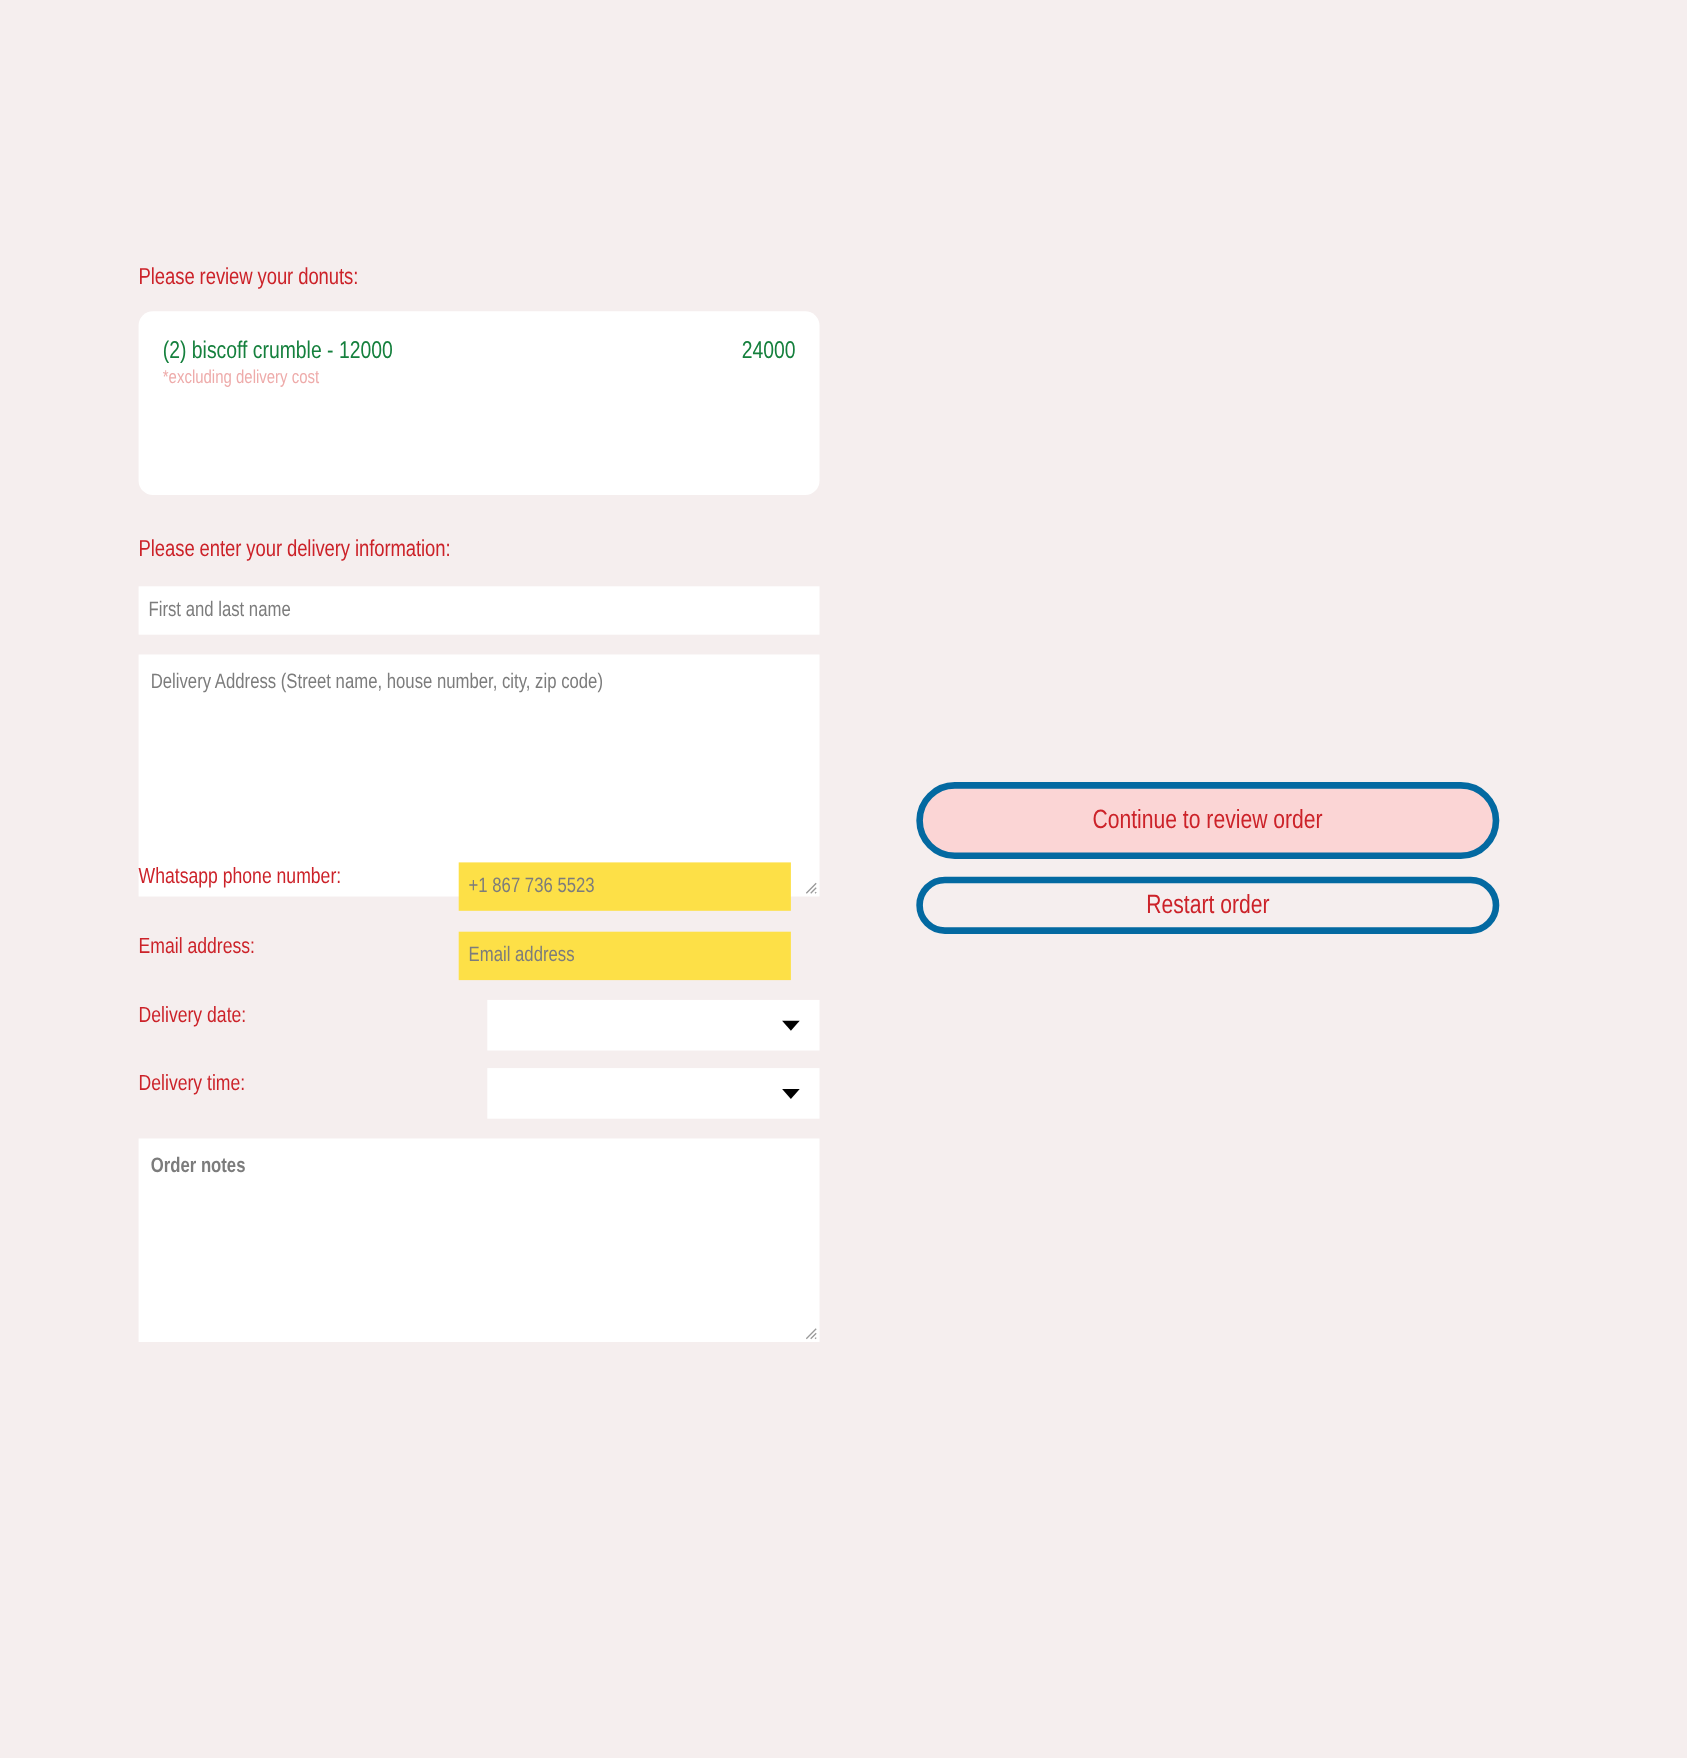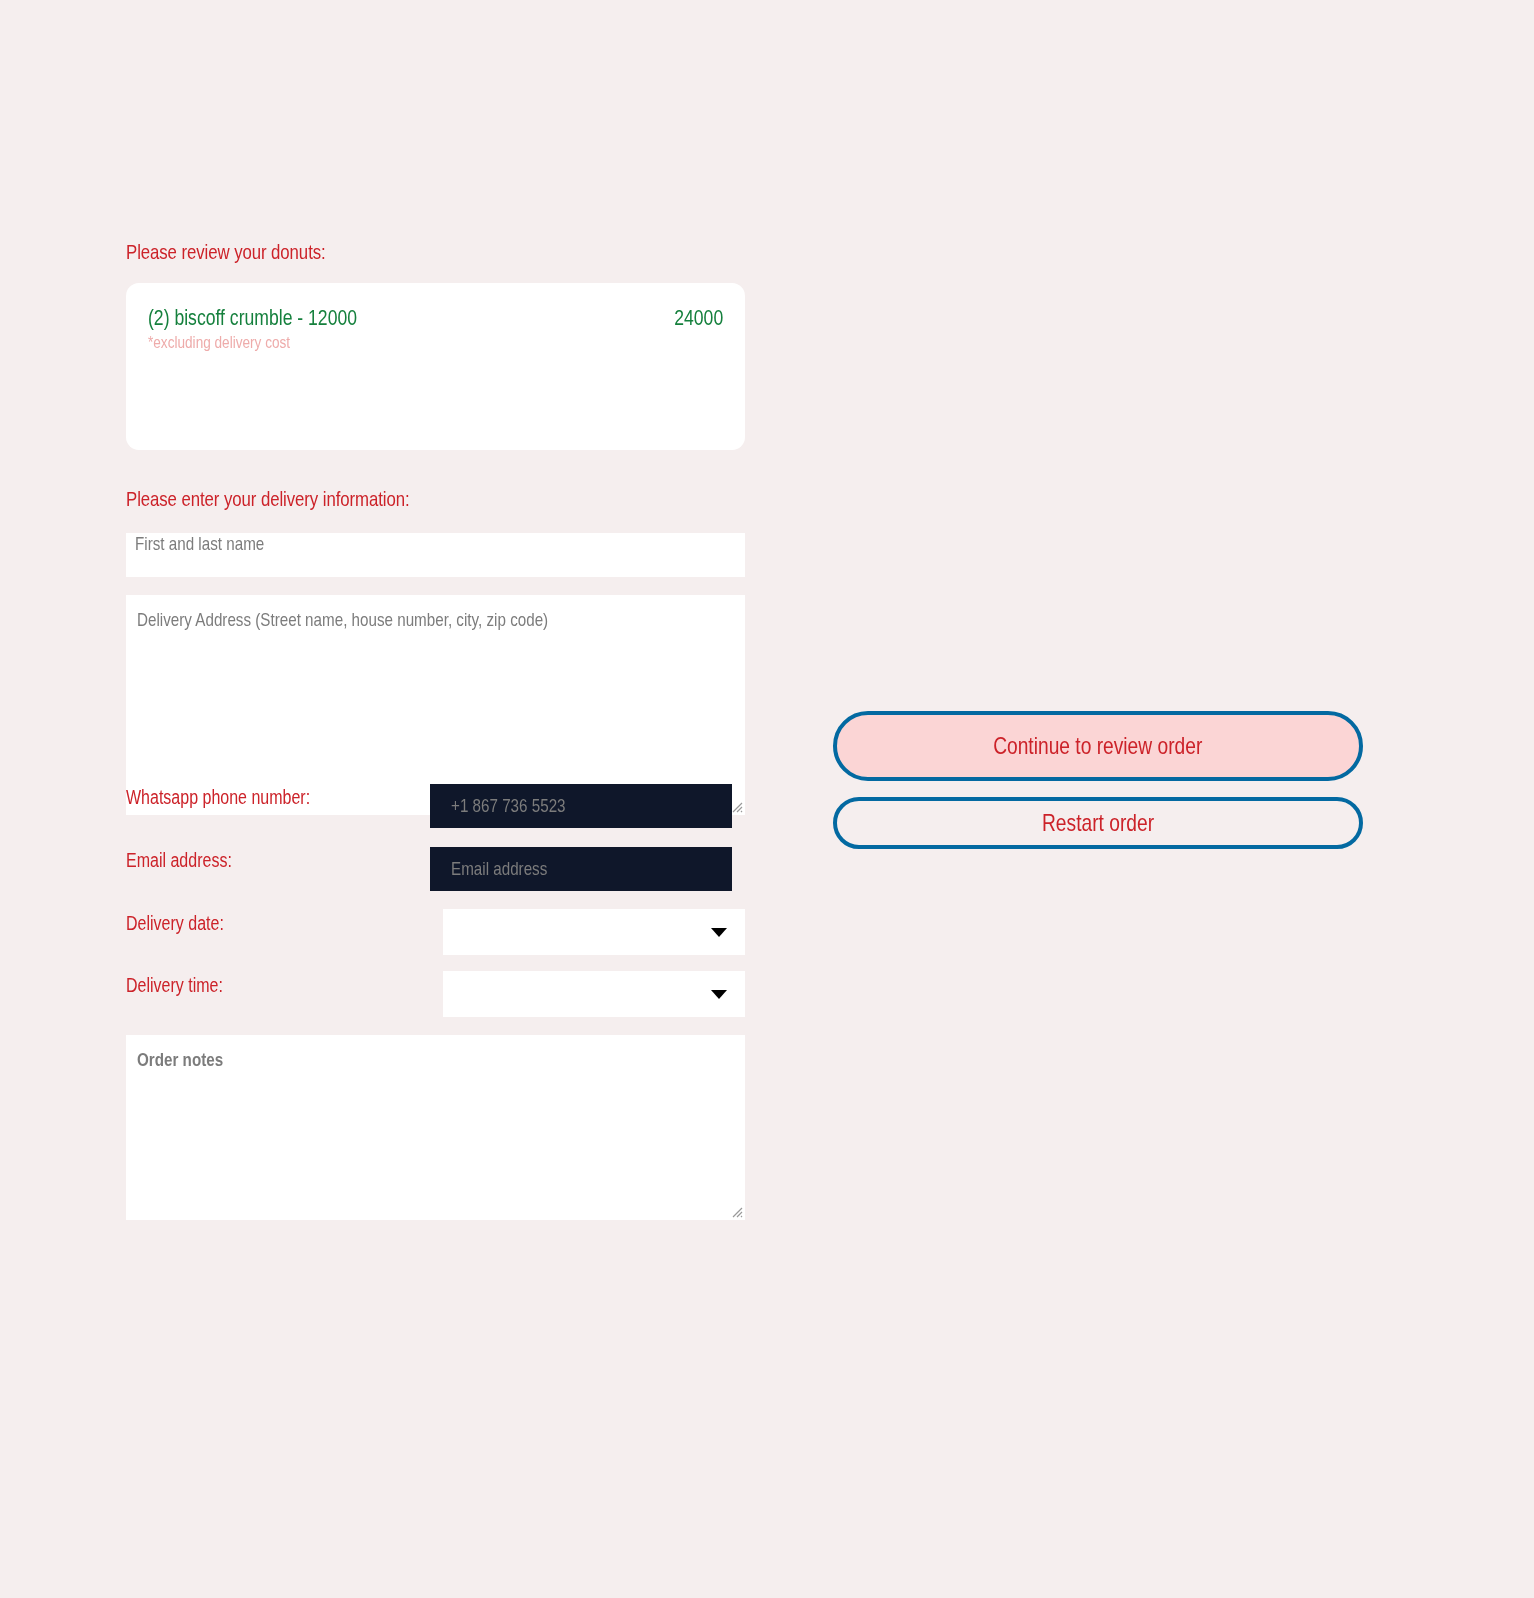--- a/index.html
+++ b/index.html
@@ -102,21 +102,21 @@
     transform: scaleX(0.80);
     transform-origin: left center;
     white-space: nowrap;
     color: #7c7c7c;
     font-size: 19px;
   }
 
   #name-field {
     left: 126px; top: 533px;
     width: 619px; height: 44px;
-    align-items: flex-start;
+    align-items: center;
     padding-left: 9px;
   }
 
   #address-field {
     left: 126px; top: 595px;
     width: 619px; height: 220px;
     padding: 14px 0 0 11px;
   }
 
   #notes-field {
@@ -139,27 +139,27 @@
     left: 126px;
     color: #cc2229;
     font-size: 20px;
     font-family: "Liberation Sans Narrow", "Liberation Sans", sans-serif;
     transform: scaleX(0.80);
     transform-origin: left center;
     white-space: nowrap;
   }
   .row-input {
     position: absolute;
-    left: 430px;
+    left: 417px;
     width: 302px;
     height: 44px;
-    background: #0f172a;
+    background: #fde047;
     display: flex;
     align-items: center;
-    padding-left: 21px;
+    padding-left: 9px;
   }
   .row-select {
     position: absolute;
     left: 443px;
     width: 302px;
     height: 46px;
     background: #ffffff;
   }
   .caret {
     position: absolute;
@@ -179,21 +179,21 @@
   #label-date  { top: 912px; }
   #select-date { top: 909px; }
   #label-time  { top: 974px; }
   #select-time { top: 971px; }
 
   
   .pill-button {
     position: absolute;
     left: 833px;
     width: 530px;
-    border: 4px solid #0369a1;
+    border: 6px solid #0369a1;
     border-radius: 999px;
     color: #cc2229;
     font-size: 24px;
     font-family: "Liberation Sans Narrow", "Liberation Sans", sans-serif;
     display: flex;
     align-items: center;
     justify-content: center;
     cursor: pointer;
     padding: 0;
   }

